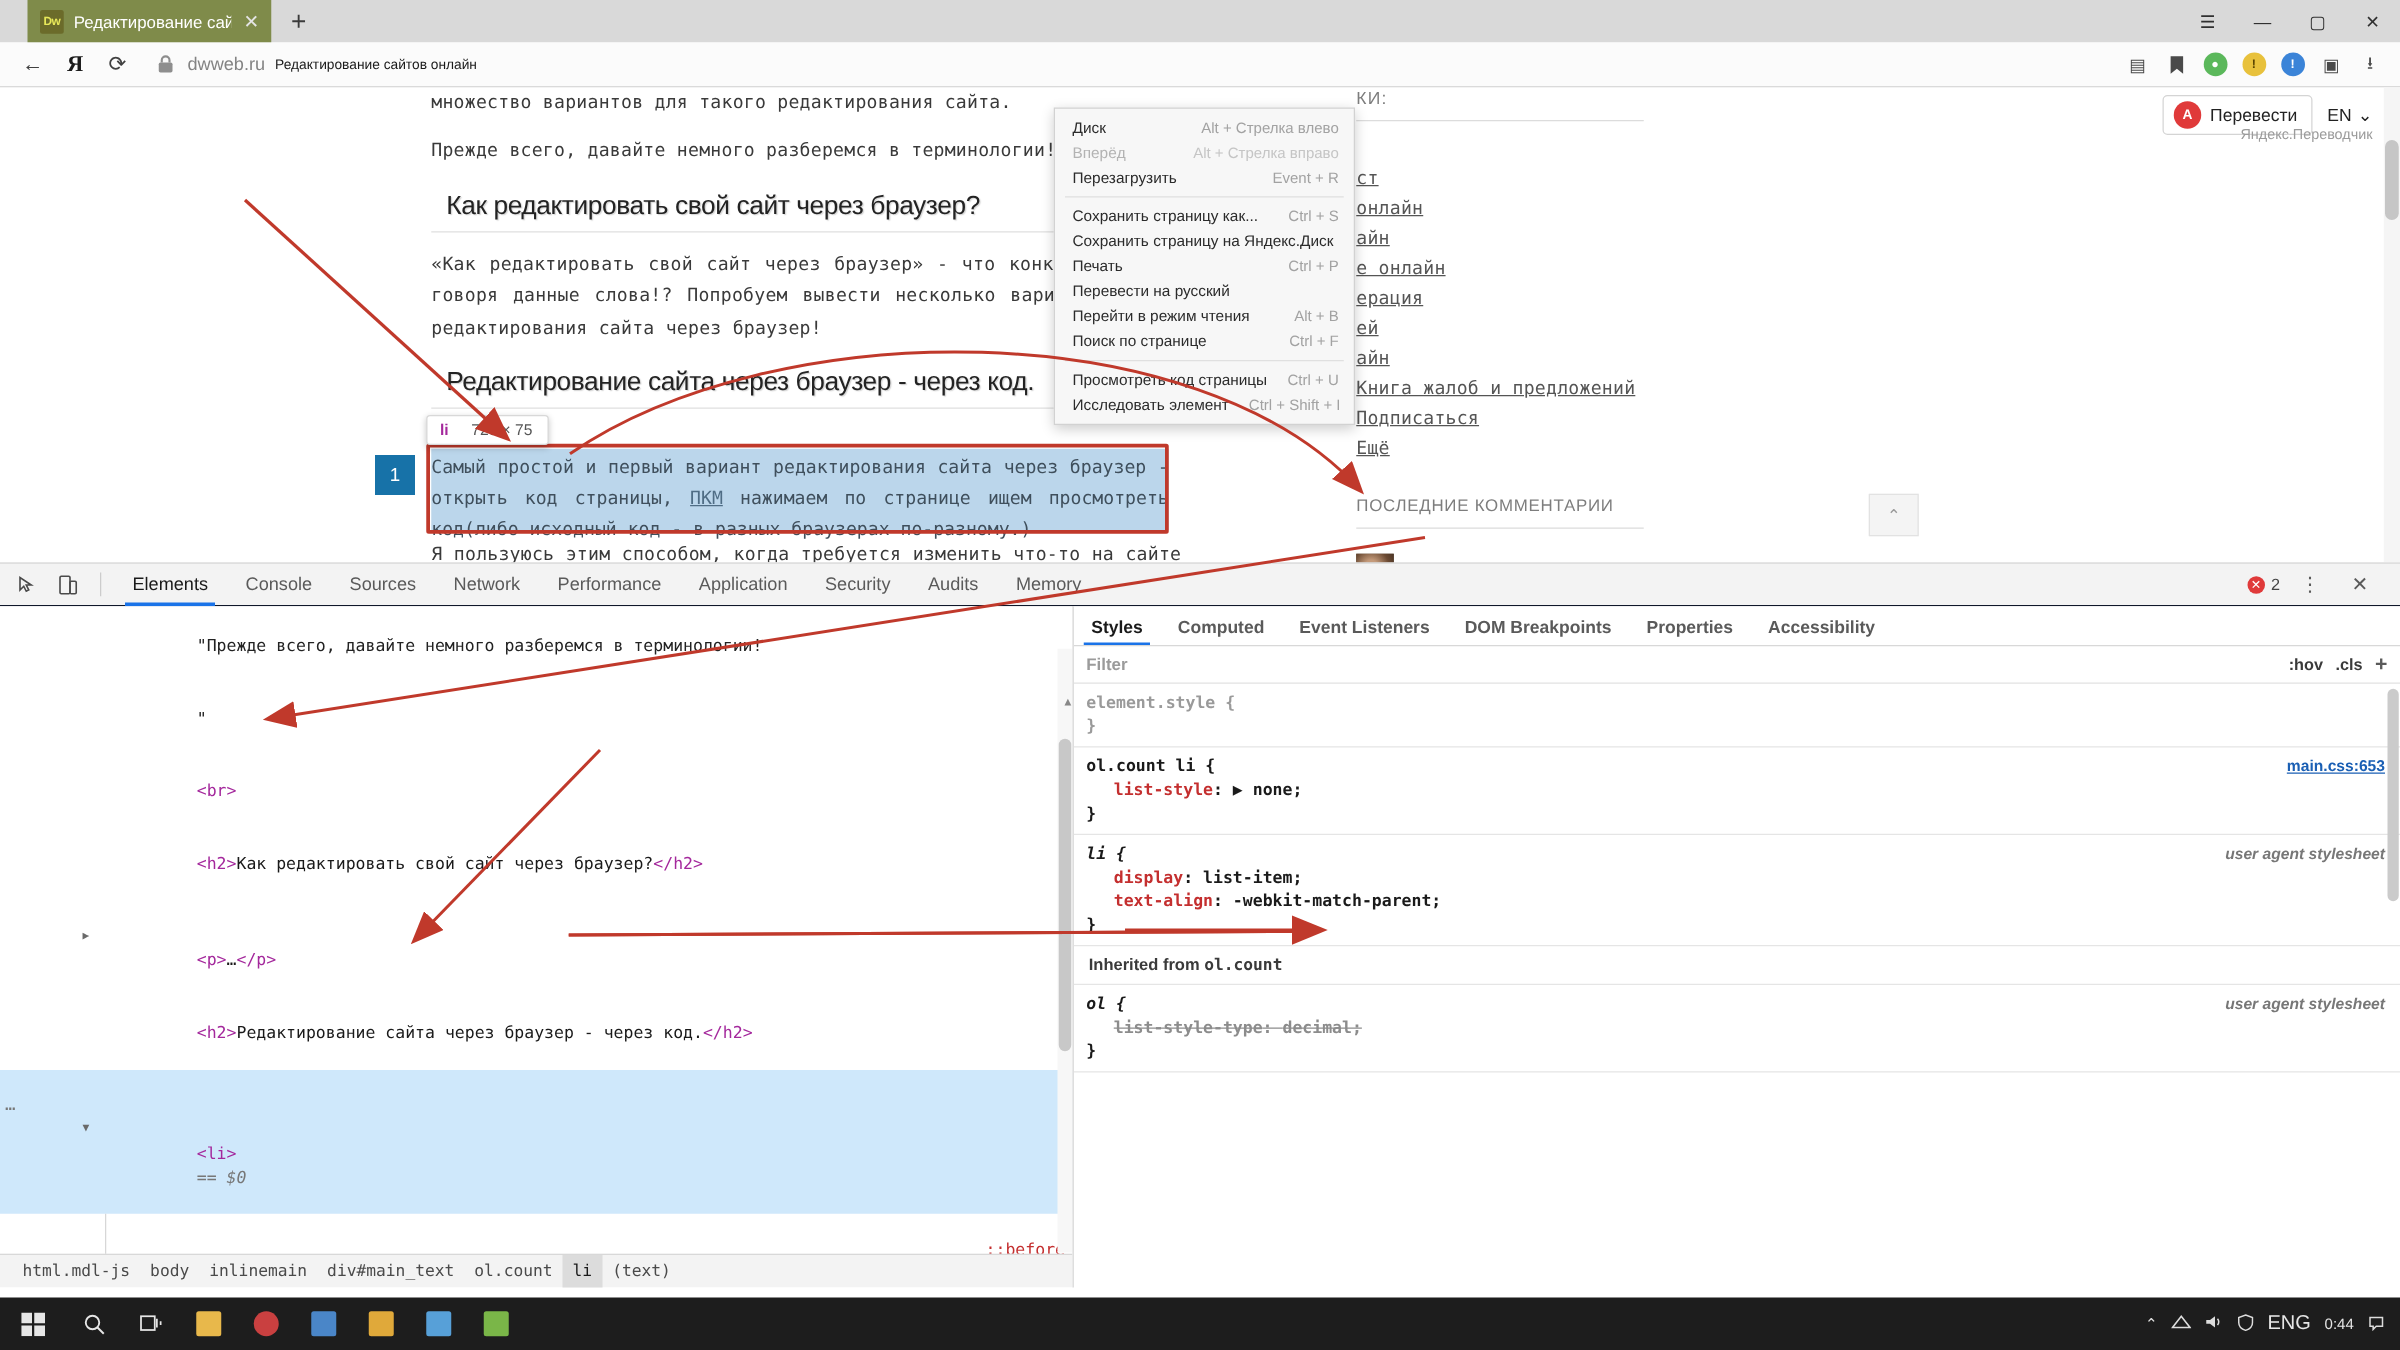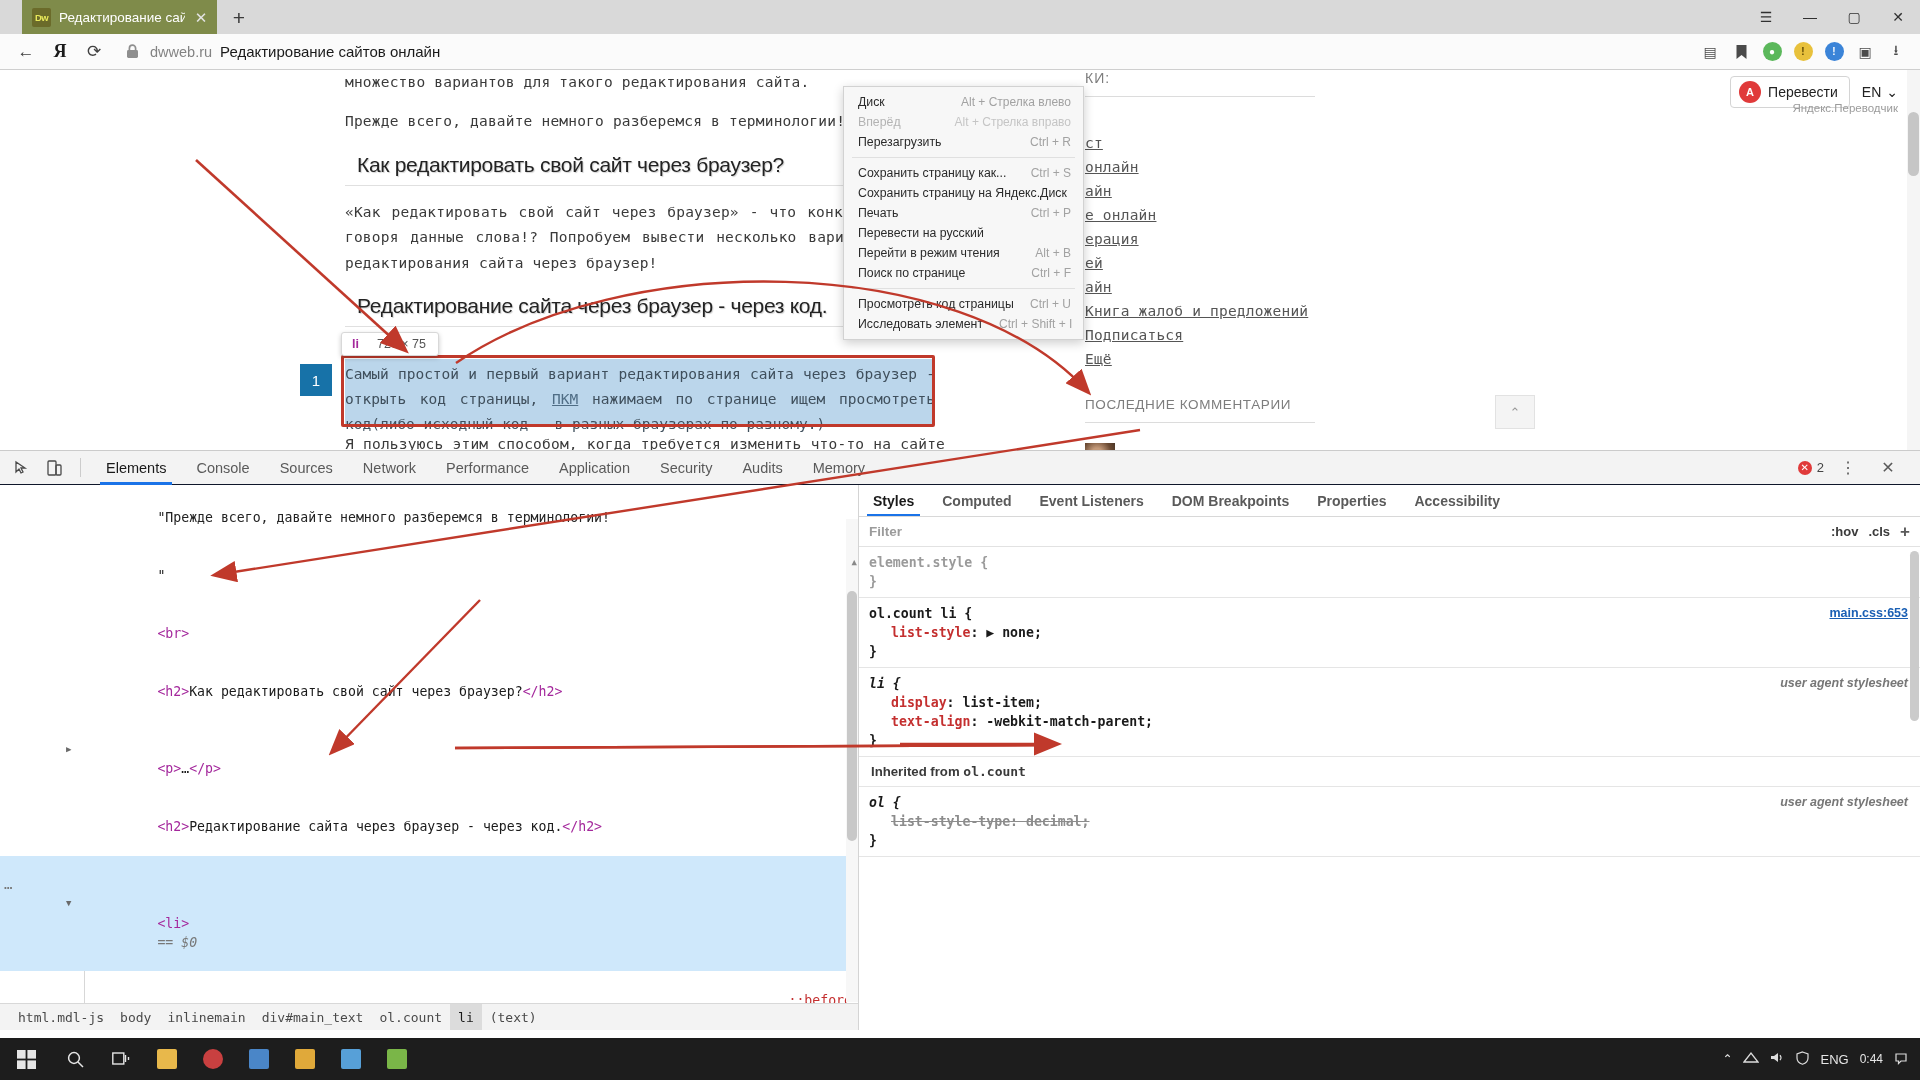--- a/index.html
+++ b/index.html
@@ -72,21 +72,21 @@
   .urlwrap {
     flex: 1 1 auto; height: 28px; margin-left: 10px;
     display: flex; align-items: center; gap: 8px;
     font-size: 14.5px;
   }
   .lock-ico {
     width: 20px; height: 20px; display: flex; align-items: center;
     justify-content: center;
   }
   .url-domain { color: #838383; font-size: 14.5px; }
-  .url-title { color: #1a1a1a; font-size: 15px; }
+  .url-title { color: #1a1a1a; font-size: 11px; }
   .addr-right { display: flex; align-items: center; gap: 3px; }
   .addricon {
     width: 28px; height: 28px; display: flex; align-items: center;
     justify-content: center; font-size: 14px; color: #4a4a4a;
   }
   .badge-circ {
     width: 19px; height: 19px; border-radius: 50%;
     display: flex; align-items: center; justify-content: center;
     font-size: 10px; color: #fff; font-weight: bold;
   }
@@ -395,21 +395,21 @@
     width: 46px; height: 42px; display: flex; align-items: center;
     justify-content: center; color: #e6e6e6; font-size: 16px;
   }
   .tb-start { width: 52px; }
   .tb-icon-sq { width: 20px; height: 20px; border-radius: 2px; }
   .tb-right {
     margin-left: auto; display: flex; align-items: center;
     gap: 11px; padding-right: 12px; color: #e6e6e6; font-size: 12px;
   }
   .tb-clock { text-align: right; line-height: 1.25; font-size: 12px; }
-  .tb-lang { font-size: 13px; }
+  .tb-lang { font-size: 16px; }
 
   
   .annot-svg {
     position: absolute; left: 0; top: 0; width: 1920px; height: 1080px;
     pointer-events: none; z-index: 60;
   }
 </style>
 </head>
 <body>
 
@@ -538,21 +538,21 @@
       <div class="ctx-item">
         <span>Диск</span>
         <span class="sc">Alt + Стрелка влево</span>
       </div>
       <div class="ctx-item disabled">
         <span>Вперёд</span>
         <span class="sc">Alt + Стрелка вправо</span>
       </div>
       <div class="ctx-item">
         <span>Перезагрузить</span>
-        <span class="sc">Ctrl + R</span>
+        <span class="sc">Event + R</span>
       </div>
     </div>
     <div class="ctx-sep"></div>
     <div>
       <div class="ctx-item">
         <span>Сохранить страницу как...</span>
         <span class="sc">Ctrl + S</span>
       </div>
       <div class="ctx-item">
         <span>Сохранить страницу на Яндекс.Диск</span>

